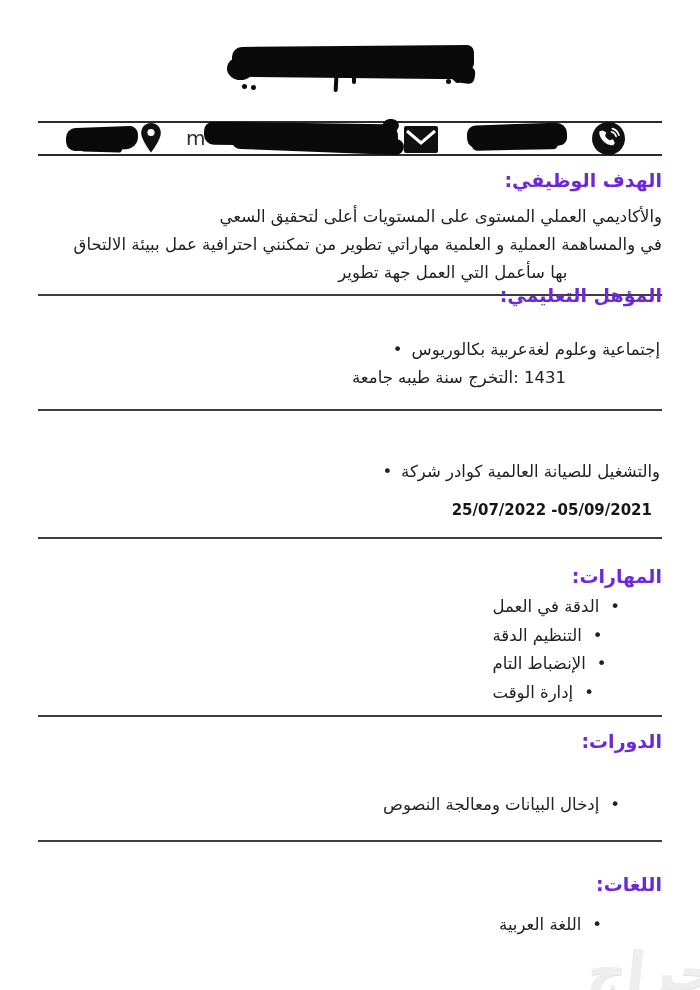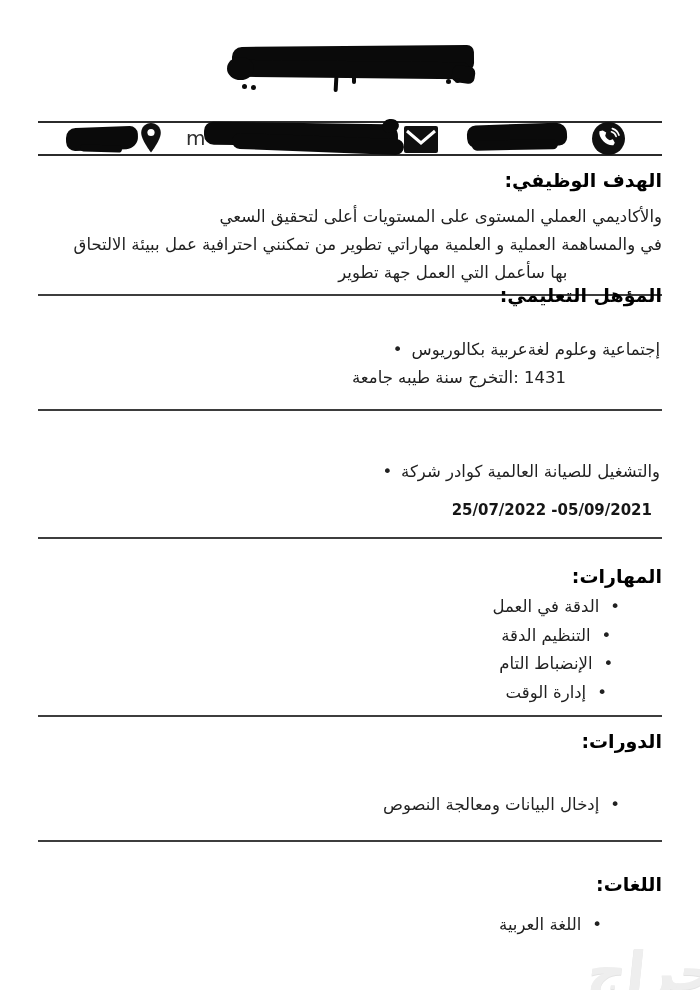--- a/index.html
+++ b/index.html
@@ -35,39 +35,39 @@
   
   .email-prefix{position:absolute;left:186px;top:126px;font-size:20px;color:#2e2e2e;z-index:1;}
   .phone-digit{position:absolute;left:557px;top:128px;font-size:15px;color:#101010;z-index:1;}
   .icon{position:absolute;}
   .pin-icon{left:139px;top:122px;width:24px;height:32px;}
   .env-icon{left:404px;top:126px;width:34px;height:27px;}
   .tel-icon{left:592px;top:122px;width:33px;height:33px;}
   
   .heading{
     position:absolute;right:38px;direction:rtl;white-space:nowrap;
-    font-weight:700;font-size:19px;color:#000000;
+    font-weight:700;font-size:19px;color:#6d28d9;
   }
   .h-obj{top:169px;} .h-edu{top:284px;margin-left:13px;} .h-exp{top:421px;}
   .h-skl{top:565px;} .h-crs{top:730px;} .h-lng{top:873px;}
   .body-txt{font-size:16.5px;color:#212121;}
   
   .obj-lines{position:absolute;right:38px;top:203px;direction:ltr;text-align:right;}
   .obj-line{white-space:nowrap;line-height:28px;}
   .obj-line:last-child{text-align:center;margin-left:170px;}
   
   .li-ltr{position:absolute;direction:ltr;white-space:nowrap;line-height:28px;}
   .li-ltr .b{margin-right:9px;}
   .edu-item{right:40px;top:336px;}
   .edu-detail{position:absolute;right:134px;top:364px;direction:ltr;white-space:nowrap;line-height:28px;}
   .exp-item{right:40px;top:458px;}
   .exp-date{position:absolute;right:48px;top:501px;direction:ltr;white-space:nowrap;
             font-weight:700;font-size:15px;color:#161616;}
   
-  .li-list{position:absolute;direction:rtl;text-align:center;}
+  .li-list{position:absolute;direction:rtl;text-align:left;}
   .li-list .li{white-space:nowrap;line-height:28.5px;}
   .li-list .b{margin-left:11px;}
   .skills-list{right:80px;top:593px;}
   .courses-list{right:80px;top:791px;}
   .langs-list{right:98px;top:911px;}
   
   .watermark{
     position:absolute;right:-18px;top:940px;direction:rtl;
     font-size:54px;font-weight:700;color:#eeeeee;
     transform:skewX(-6deg);letter-spacing:4px;

